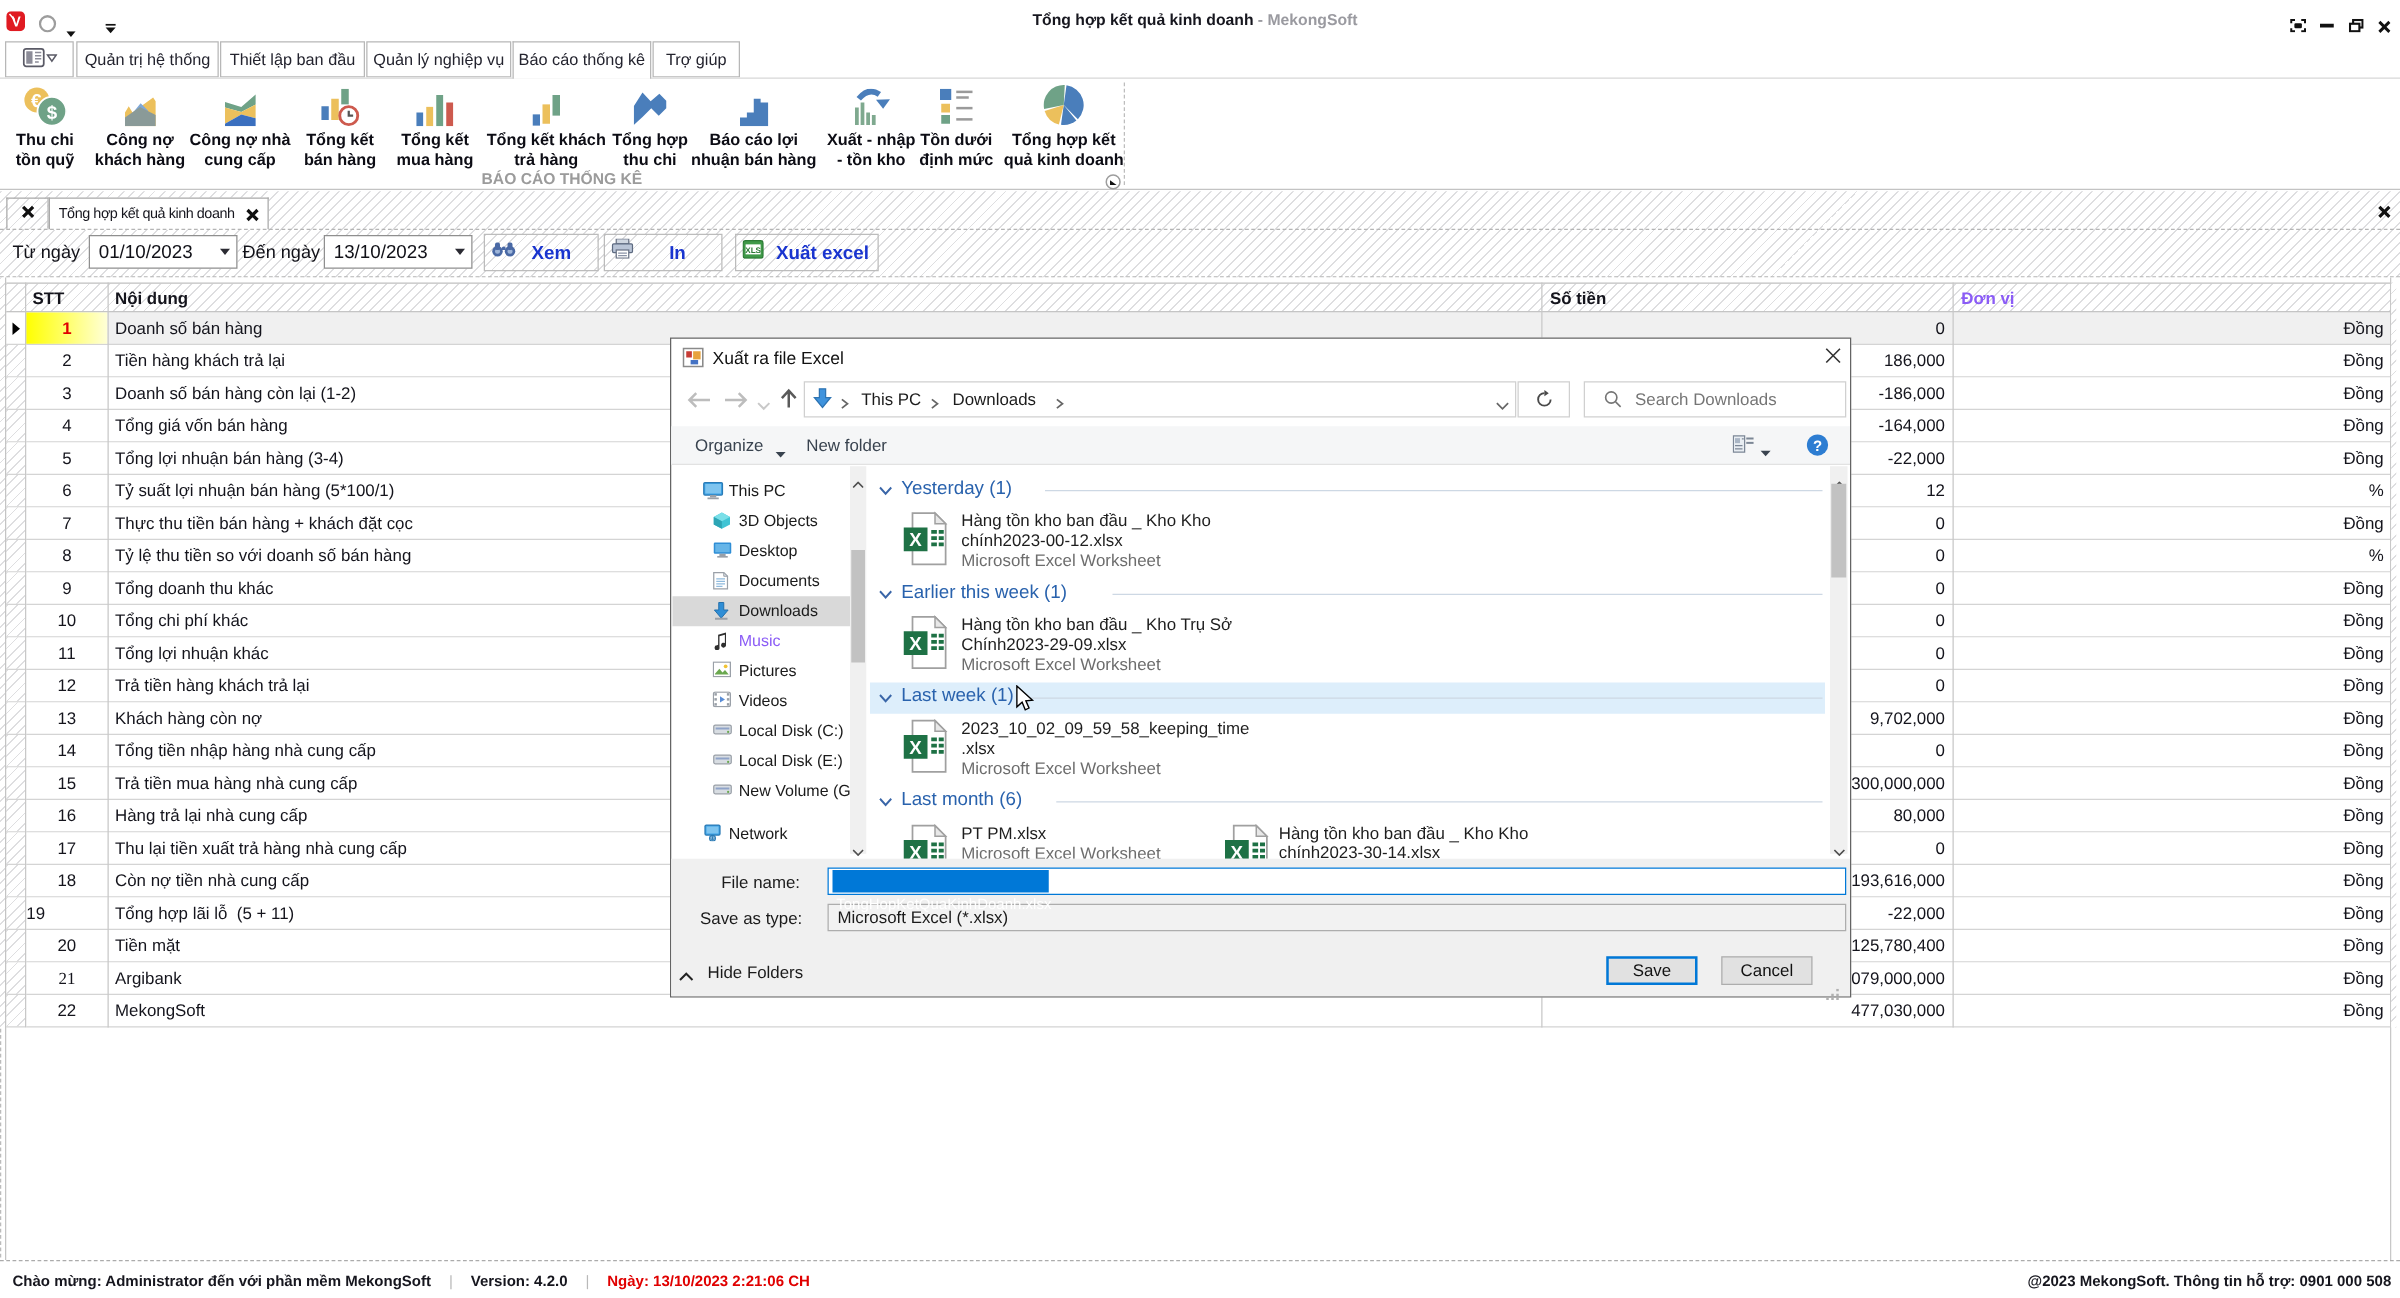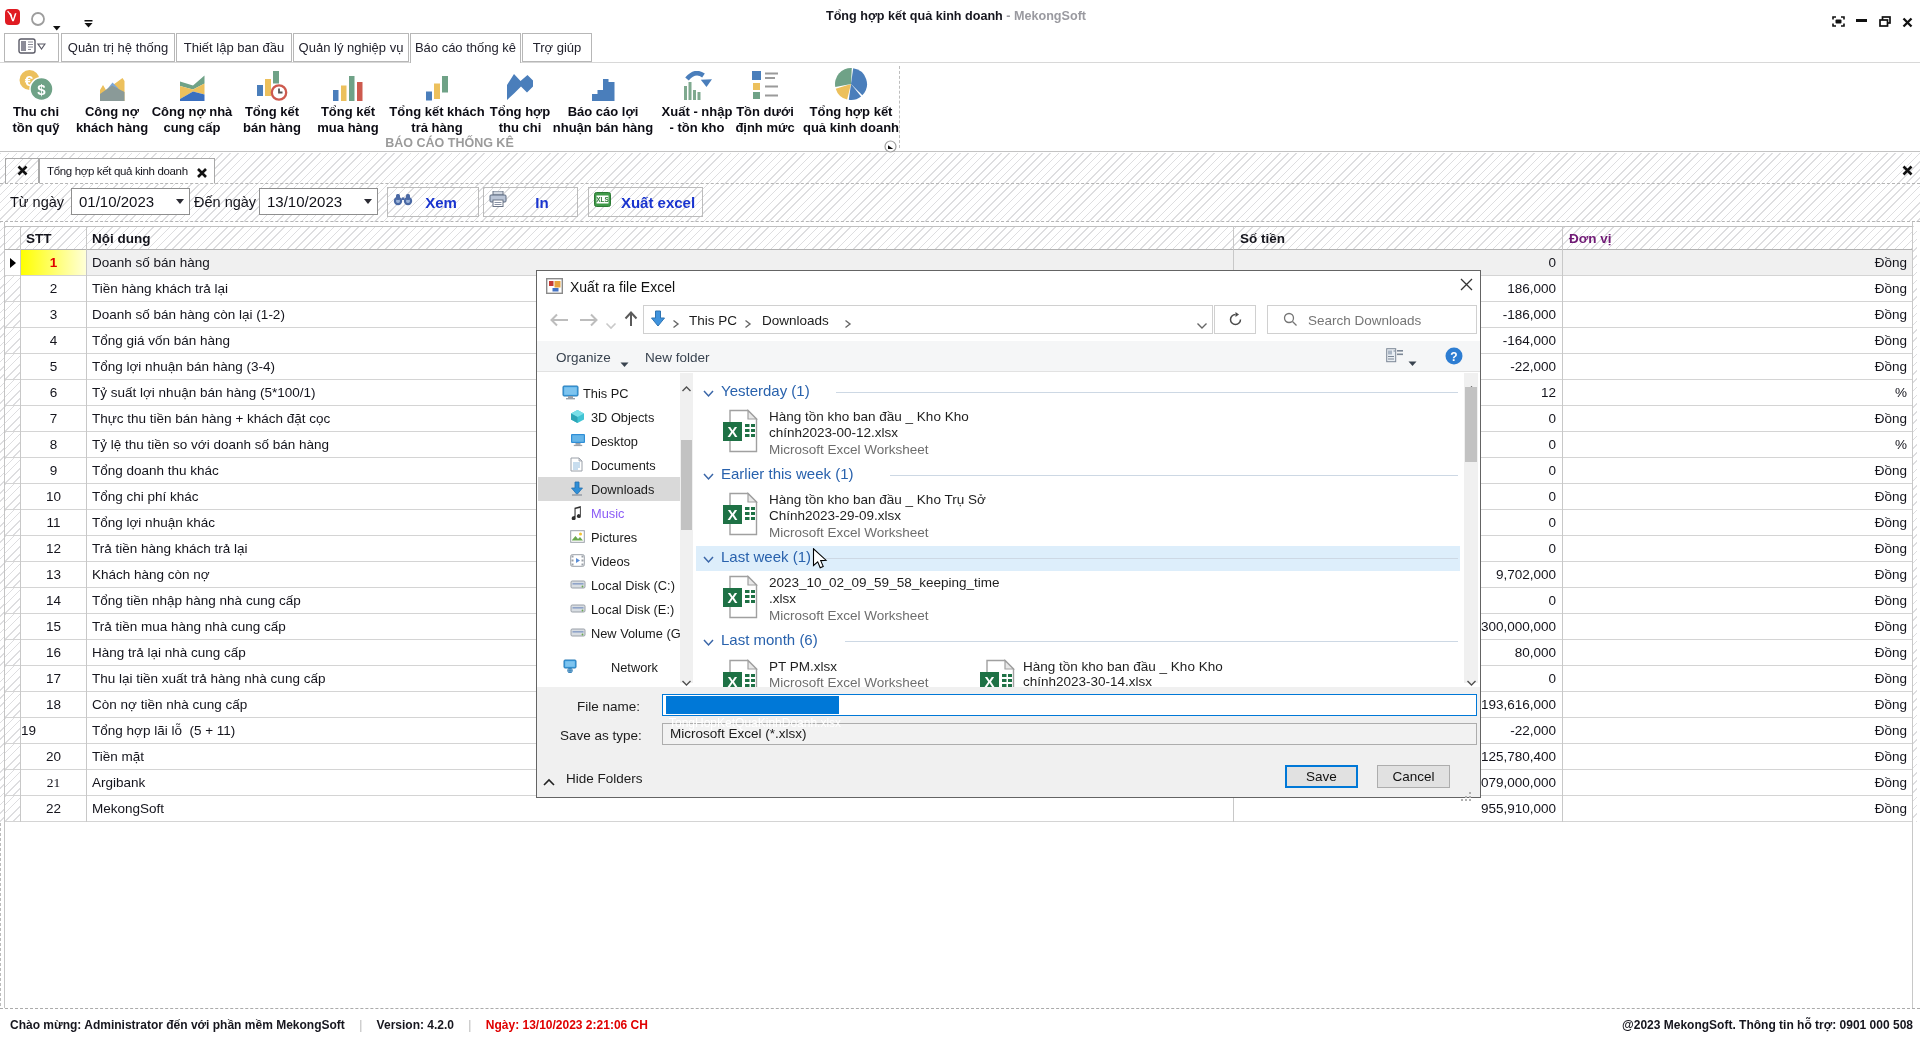--- a/index.html
+++ b/index.html
@@ -208,21 +208,21 @@
         <rect x="0.5" y="0.5" width="16" height="14" rx="2" fill="#3f9948" stroke="#2c7a35"></rect>
         <rect x="2.5" y="3.5" width="12" height="8" fill="#fff"></rect>
         <text x="8.5" y="10" font-size="6.5" font-weight="bold" fill="#2c7a35" text-anchor="middle" font-family="Liberation Sans">XLS</text>
       </svg></div>
 <div class="abs" style="left:615px; top:184px; width:86px; height:37px; line-height:37px; text-align:center; font-size:15px; font-weight:bold; color:#1934cf;">Xuất excel</div>
 <div class="abs" style="left:0; top:222px; width:1920px; height:786px; background:#fff;"></div>
 <div class="abs hatch" style="left:5px; top:226px; width:1907px; height:24px; border-top:1px solid #c0c0c0; border-bottom:1px solid #b2b2b2;"></div>
 <div class="abs" style="left:26px; top:227px; height:23px; line-height:23px; font-size:13.5px; font-weight:bold; color:#14141c;">STT</div>
 <div class="abs" style="left:92px; top:227px; height:23px; line-height:23px; font-size:13.5px; font-weight:bold; color:#14141c;">Nội dung</div>
 <div class="abs" style="left:1240px; top:227px; height:23px; line-height:23px; font-size:13.5px; font-weight:bold; color:#14141c;">Số tiền</div>
-<div class="abs" style="left:1569px; top:227px; height:23px; line-height:23px; font-size:13.5px; font-weight:bold; color:#701a75;">Đơn vị</div>
+<div class="abs" style="left:1569px; top:227px; height:23px; line-height:23px; font-size:13.5px; font-weight:bold; color:#8b5cf6;">Đơn vị</div>
 <div class="abs" style="left:21px; top:250px; width:1891px; height:26px; background:#f0f0f0; border-bottom:1px solid #d4d4d4;"></div>
 <div class="abs" style="left:5px; top:250px; width:15px; height:26px; background:#fff; border-bottom:1px solid #d4d4d4;"><svg width="15" height="26">
         <path d="M5 8 L11 13 L5 18 Z" fill="#000"></path>
       </svg></div>
 <div class="abs" style="left:21px; top:250px; width:65px; height:25px; background:linear-gradient(90deg,#ffff00,#ffffd8); text-align:center; line-height:25px; font-size:13.5px; font-weight:bold; color:#e00000;">1</div>
 <div class="abs" style="left:92px; top:250px; width:1137px; height:25px; line-height:25px; font-size:13.5px; color:#14141c; white-space:nowrap; overflow:hidden;">Doanh số bán hàng</div>
 <div class="abs" style="left:1233px; top:250px; width:323px; height:25px; line-height:25px; font-size:13.5px; color:#14141c; text-align:right;">0</div>
 <div class="abs" style="left:1562px; top:250px; width:345px; height:25px; line-height:25px; font-size:13.5px; color:#14141c; text-align:right;">Đồng</div>
 <div class="abs" style="left:21px; top:276px; width:1891px; height:26px; background:#ffffff; border-bottom:1px solid #d4d4d4;"></div>
 <div class="abs hatch" style="left:5px; top:276px; width:15px; height:26px; border-bottom:1px solid #d4d4d4;"></div>
@@ -341,21 +341,21 @@
 <div class="abs" style="left:21px; top:770px; width:1891px; height:26px; background:#ffffff; border-bottom:1px solid #d4d4d4;"></div>
 <div class="abs hatch" style="left:5px; top:770px; width:15px; height:26px; border-bottom:1px solid #d4d4d4;"></div>
 <div class="abs" style="left:21px; top:770px; width:65px; height:25px; text-align:center; line-height:25px; font-size:13.5px; color:#14141c;font-family:Liberation Serif, serif;">21</div>
 <div class="abs" style="left:92px; top:770px; width:1137px; height:25px; line-height:25px; font-size:13.5px; color:#14141c; white-space:nowrap; overflow:hidden;">Argibank</div>
 <div class="abs" style="left:1233px; top:770px; width:323px; height:25px; line-height:25px; font-size:13.5px; color:#14141c; text-align:right;">1,079,000,000</div>
 <div class="abs" style="left:1562px; top:770px; width:345px; height:25px; line-height:25px; font-size:13.5px; color:#14141c; text-align:right;">Đồng</div>
 <div class="abs" style="left:21px; top:796px; width:1891px; height:26px; background:#ffffff; border-bottom:1px solid #d4d4d4;"></div>
 <div class="abs hatch" style="left:5px; top:796px; width:15px; height:26px; border-bottom:1px solid #d4d4d4;"></div>
 <div class="abs" style="left:21px; top:796px; width:65px; height:25px; text-align:center; line-height:25px; font-size:13.5px; color:#14141c;">22</div>
 <div class="abs" style="left:92px; top:796px; width:1137px; height:25px; line-height:25px; font-size:13.5px; color:#14141c; white-space:nowrap; overflow:hidden;">MekongSoft</div>
-<div class="abs" style="left:1233px; top:796px; width:323px; height:25px; line-height:25px; font-size:13.5px; color:#14141c; text-align:right;">955,910,000</div>
+<div class="abs" style="left:1233px; top:796px; width:323px; height:25px; line-height:25px; font-size:13.5px; color:#14141c; text-align:right;">477,030,000</div>
 <div class="abs" style="left:1562px; top:796px; width:345px; height:25px; line-height:25px; font-size:13.5px; color:#14141c; text-align:right;">Đồng</div>
 <div class="abs" style="left:20px; top:226px; width:1px; height:596px; background:#c8c8c8;"></div>
 <div class="abs" style="left:86px; top:226px; width:1px; height:596px; background:#c8c8c8;"></div>
 <div class="abs" style="left:1233px; top:226px; width:1px; height:596px; background:#c8c8c8;"></div>
 <div class="abs" style="left:1562px; top:226px; width:1px; height:596px; background:#c8c8c8;"></div>
 <div class="abs" style="left:1912px; top:222px; width:1px; height:786px; background:#c8c8c8;"></div>
 <div class="abs hatch" style="left:0px; top:222px; width:4px; height:601px;"></div>
 <div class="abs" style="left:4px; top:222px; width:1px; height:786px; background:#c4c4c4;"></div>
 <div class="abs" style="left:0px; top:823px; width:1px; height:183px; border-right:1px dashed #bbb;"></div>
 <div class="abs hatch" style="left:1913px; top:226px; width:4px; height:596px;"></div>
@@ -515,21 +515,21 @@
         <rect x="2.5" y="5" width="11" height="1.6" fill="#8fa3c8"></rect>
         <circle cx="12.5" cy="8.5" r="0.9" fill="#6aa84f"></circle>
       </svg></div>
 <div class="abs" style="left:591px; top:624px; z-index:11;"><span style="font-size:12.8px; color:#1b1b1b;">New Volume (G:)</span></div>
 <div class="abs" style="left:562px; top:659px; z-index:11;"><svg width="16" height="14">
         <rect x="2" y="1" width="12" height="8" rx="1" fill="#3ca3e6" stroke="#2a7ab5"></rect>
         <rect x="3.2" y="2.2" width="9.6" height="5.6" fill="#7ec4ef"></rect>
         <circle cx="8" cy="11.5" r="2.3" fill="#e8f4fb" stroke="#2a7ab5"></circle>
         <path d="M6 11.5 L10 11.5 M8 9.4 L8 13.6 M6.5 10 Q8 12 9.5 10 M6.5 13 Q8 11 9.5 13" stroke="#2a7ab5" stroke-width="0.7" fill="none"></path>
       </svg></div>
-<div class="abs" style="left:583px; top:658px; z-index:11;"><span style="font-size:12.8px; color:#1b1b1b;margin-left:28px;">Network</span></div>
+<div class="abs" style="left:583px; top:658px; z-index:11;"><span style="font-size:12.8px; color:#1b1b1b;">Network</span></div>
 <div class="abs" style="left:680px; top:373px; width:13px; height:310px; background:#f0f0f0; z-index:11;"></div>
 <div class="abs" style="left:682px; top:378px; z-index:11;"><svg width="9" height="6">
         <path d="M0.5 5 L4.5 1 L8.5 5" stroke="#505050" stroke-width="1.4" fill="none"></path>
       </svg></div>
 <div class="abs" style="left:682px; top:672px; z-index:11;"><svg width="9" height="6">
         <path d="M0.5 1 L4.5 5 L8.5 1" stroke="#505050" stroke-width="1.4" fill="none"></path>
       </svg></div>
 <div class="abs" style="left:681px; top:440px; width:11px; height:90px; background:#c2c2c2; z-index:12;"></div>
 <div class="abs" style="left:703px; top:385px; z-index:11;"><svg width="11" height="11">
         <path d="M1 3 L5.5 8 L10 3" stroke="#3a66a8" stroke-width="1.5" fill="none"></path>

